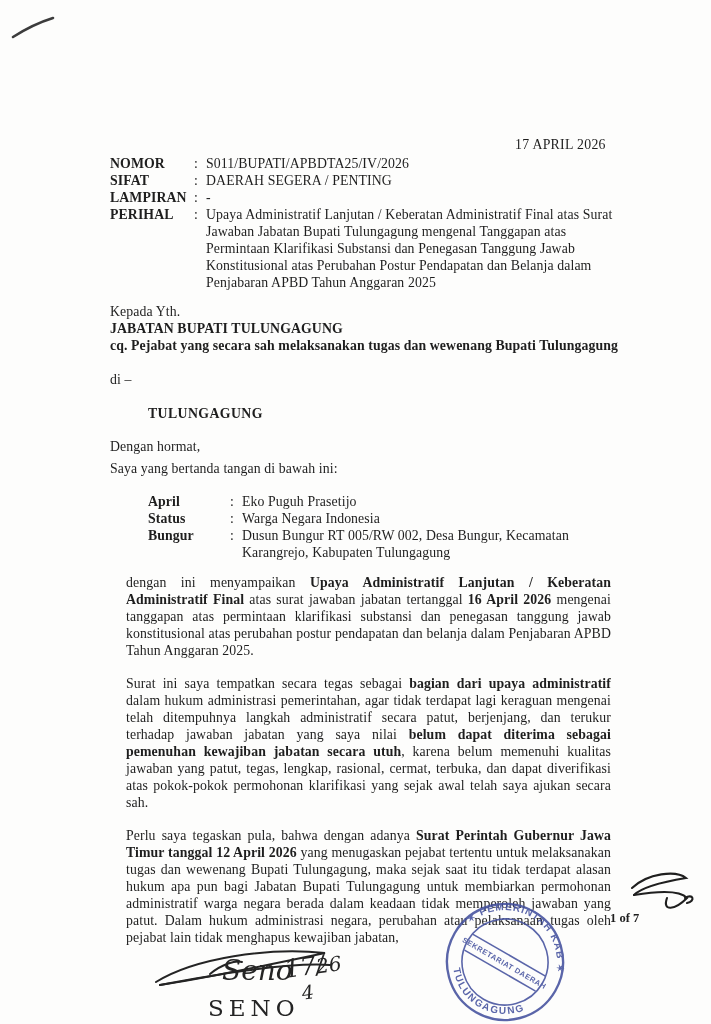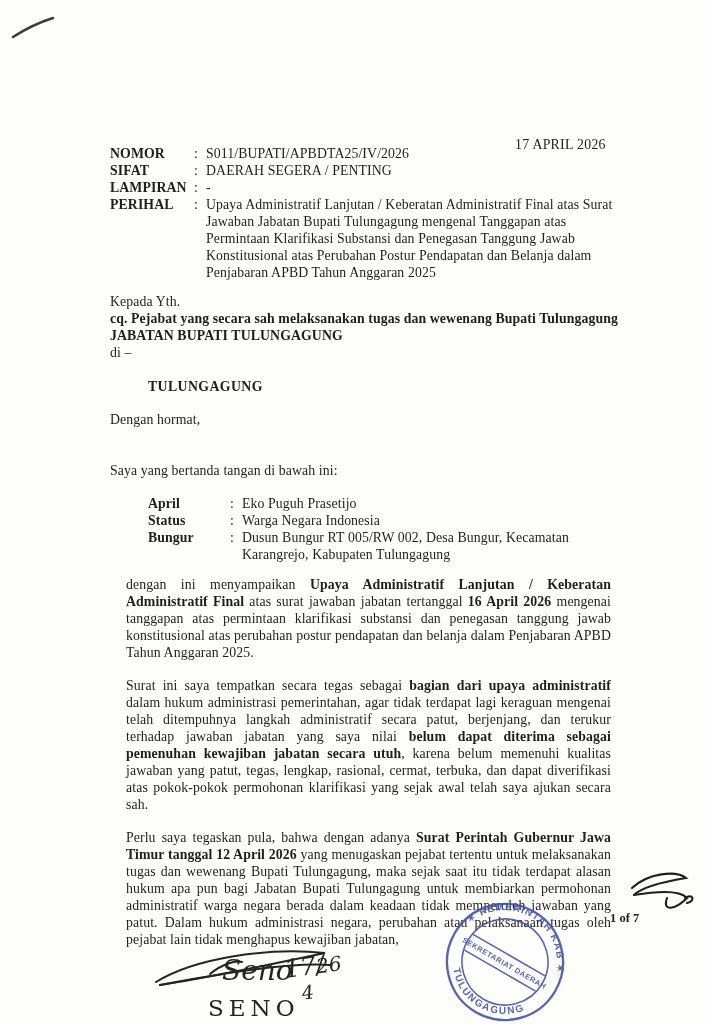--- a/index.html
+++ b/index.html
@@ -6,36 +6,36 @@
   .page {
     position:relative;
     width:711px; height:1024px;
     margin:0 auto;
     background:#fdfdfc;
     font-family:"Liberation Serif", serif;
     color:#1e1e1e;
     overflow:hidden;
   }
   .content {
-    position:absolute; left:110px; top:145px; width:517px;
+    position:absolute; left:110px; top:155px; width:517px;
     font-size:13.8px; line-height:17px; letter-spacing:0.1px;
   }
   .meta-grid { display:grid; grid-template-columns:84px 12px 1fr; }
   .meta-label { font-weight:bold; }
   .meta-colon { }
   .letter-date {
     position:absolute; left:515px; top:137px;
     font-size:13.8px; letter-spacing:0.3px;
   }
   .recipient { margin-top:12px; }
   .bold { font-weight:bold; }
-  .di-line { }
+  .di-line { margin-top:17px; }
   .city-line { margin-top:17px; padding-left:38px; font-weight:bold; letter-spacing:0.4px; }
   .salutation { margin-top:16px; }
-  .intro { margin-top:34px; }
+  .intro { margin-top:5px; }
   .identity { margin-top:16px; margin-left:38px; display:grid; grid-template-columns:82px 12px 1fr; }
   .identity .meta-label { font-weight:bold; }
   .para { margin:16px; margin-top:13px; text-align:justify; }
   .para + .para { margin-top:14px; }
   .page-number {
     position:absolute; left:610px; top:911px;
     font-weight:bold; font-size:12.5px;
   }
   .pen-stroke { position:absolute; left:10px; top:15px; }
   .paraph { position:absolute; left:622px; top:868px; }
@@ -70,22 +70,22 @@
       <div class="meta-colon">:</div>
       <div class="meta-value">-</div>
 
       <div class="meta-label">PERIHAL</div>
       <div class="meta-colon">:</div>
       <div class="meta-value">Upaya Administratif Lanjutan / Keberatan Administratif Final atas Surat Jawaban Jabatan Bupati Tulungagung mengenal Tanggapan atas Permintaan Klarifikasi Substansi dan Penegasan Tanggung Jawab Konstitusional atas Perubahan Postur Pendapatan dan Belanja dalam Penjabaran APBD Tahun Anggaran 2025</div>
     </div>
 
     <div class="recipient">
       <div>Kepada Yth.</div>
+      <div class="bold">JABATAN BUPATI TULUNGAGUNG</div>
       <div class="bold">cq. Pejabat yang secara sah melaksanakan tugas dan wewenang Bupati Tulungagung</div>
-      <div class="bold">JABATAN BUPATI TULUNGAGUNG</div>
     </div>
     <div class="di-line">di –</div>
     <div class="city-line">TULUNGAGUNG</div>
 
     <div class="salutation">Dengan hormat,</div>
     <div class="intro">Saya yang bertanda tangan di bawah ini:</div>
 
     <div class="identity">
       <div class="meta-label">April</div>
       <div>:</div>

